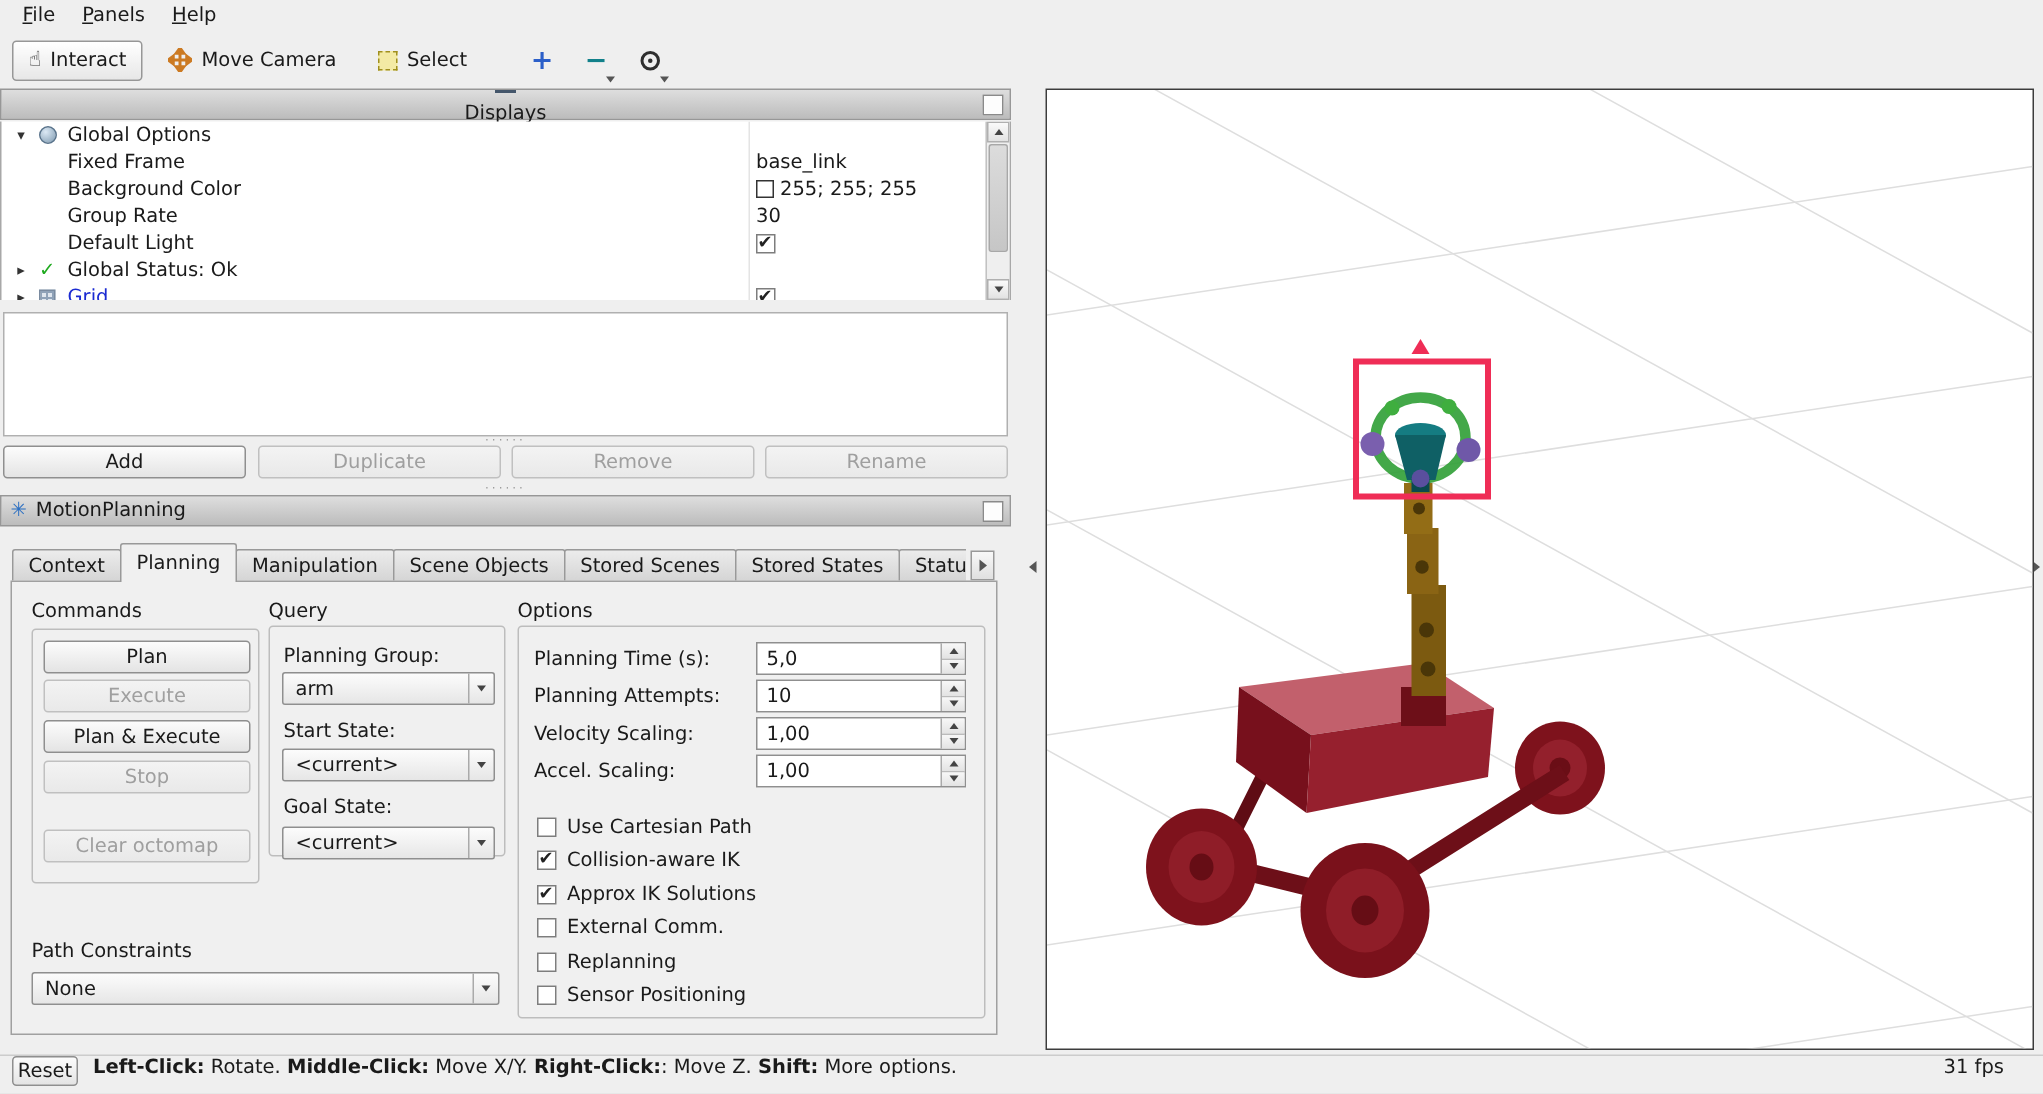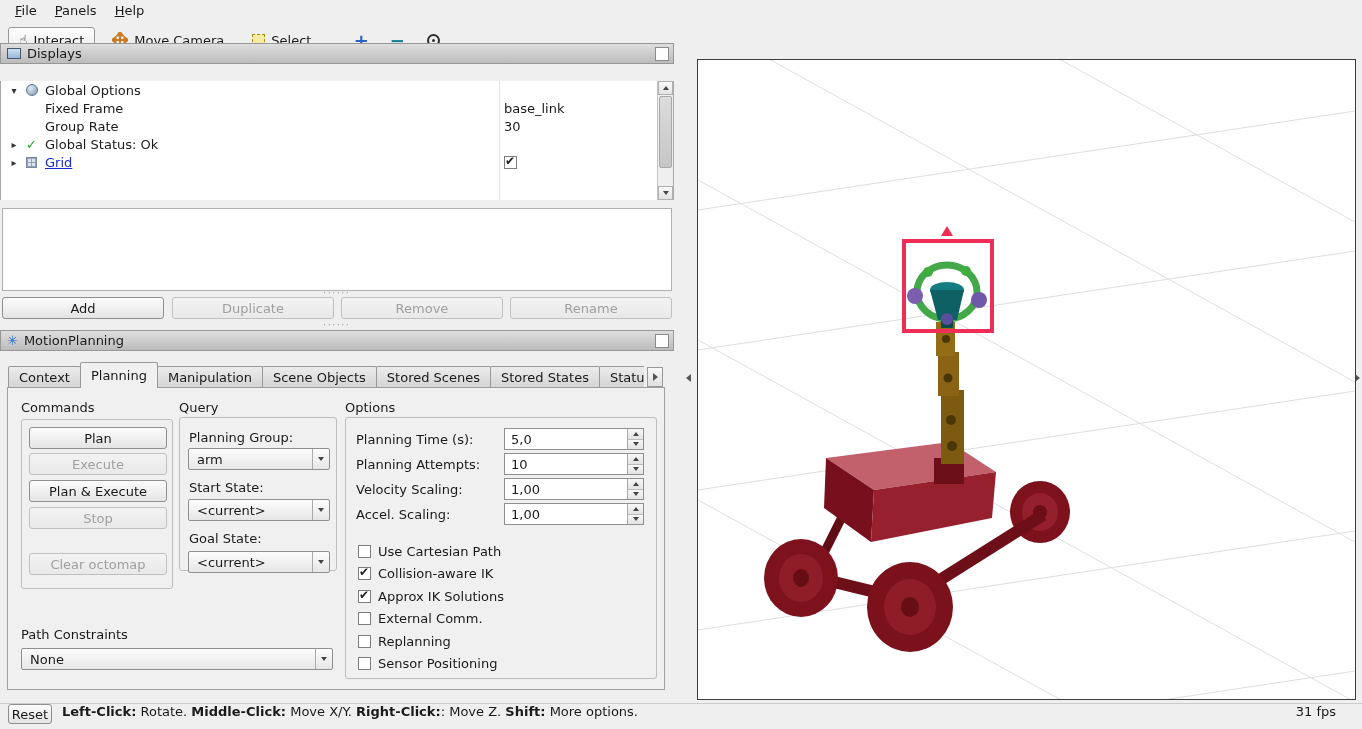--- a/index.html
+++ b/index.html
@@ -141,41 +141,54 @@
         <span class="minus-glyph">−</span>
         <span class="mini-arrow"></span>
       </div>
       <div class="icon-btn">
         <span class="focus-glyph"></span>
         <span class="mini-arrow"></span>
       </div>
     </div>
   </div>
 
-  <div class="panel-header" style="top:43px;">
+  <div class="panel-header" style="top:59px;flex-direction:column;">
     <span class="monitor-icon"></span>
     <span>Displays</span>
     <span class="float-btn"></span>
   </div>
 
   <div class="tree">
     <div class="tree-col-divider"></div>
 
     <div class="tree-row">
       <span class="expander">▾</span>
       <span class="ticon globe-icon"></span>
       <span class="tname">Global Options</span>
     </div>
     <div class="tree-row">
       <span class="tname">Fixed Frame</span>
       <span class="tval">base_link</span>
     </div>
     <div class="tree-row">
+      <span class="tname">Background Color</span>
+      <span class="tval">
+        <span class="swatch"></span>
+        <span>255; 255; 255</span>
+      </span>
+    </div>
+    <div class="tree-row">
       <span class="tname">Group Rate</span>
       <span class="tval">30</span>
+    </div>
+    <div class="tree-row">
+      <span class="tname">Default Light</span>
+      <span class="tval">
+          <span class="qcheck checked"></span>
+        </span>
     </div>
     <div class="tree-row">
       <span class="expander">▸</span>
       <span class="ticon check-glyph">✓</span>
       <span class="tname">Global Status: Ok</span>
     </div>
     <div class="tree-row">
       <span class="expander">▸</span>
       <span class="ticon grid-icon"></span>
       <span class="tname grid-label">Grid</span>

